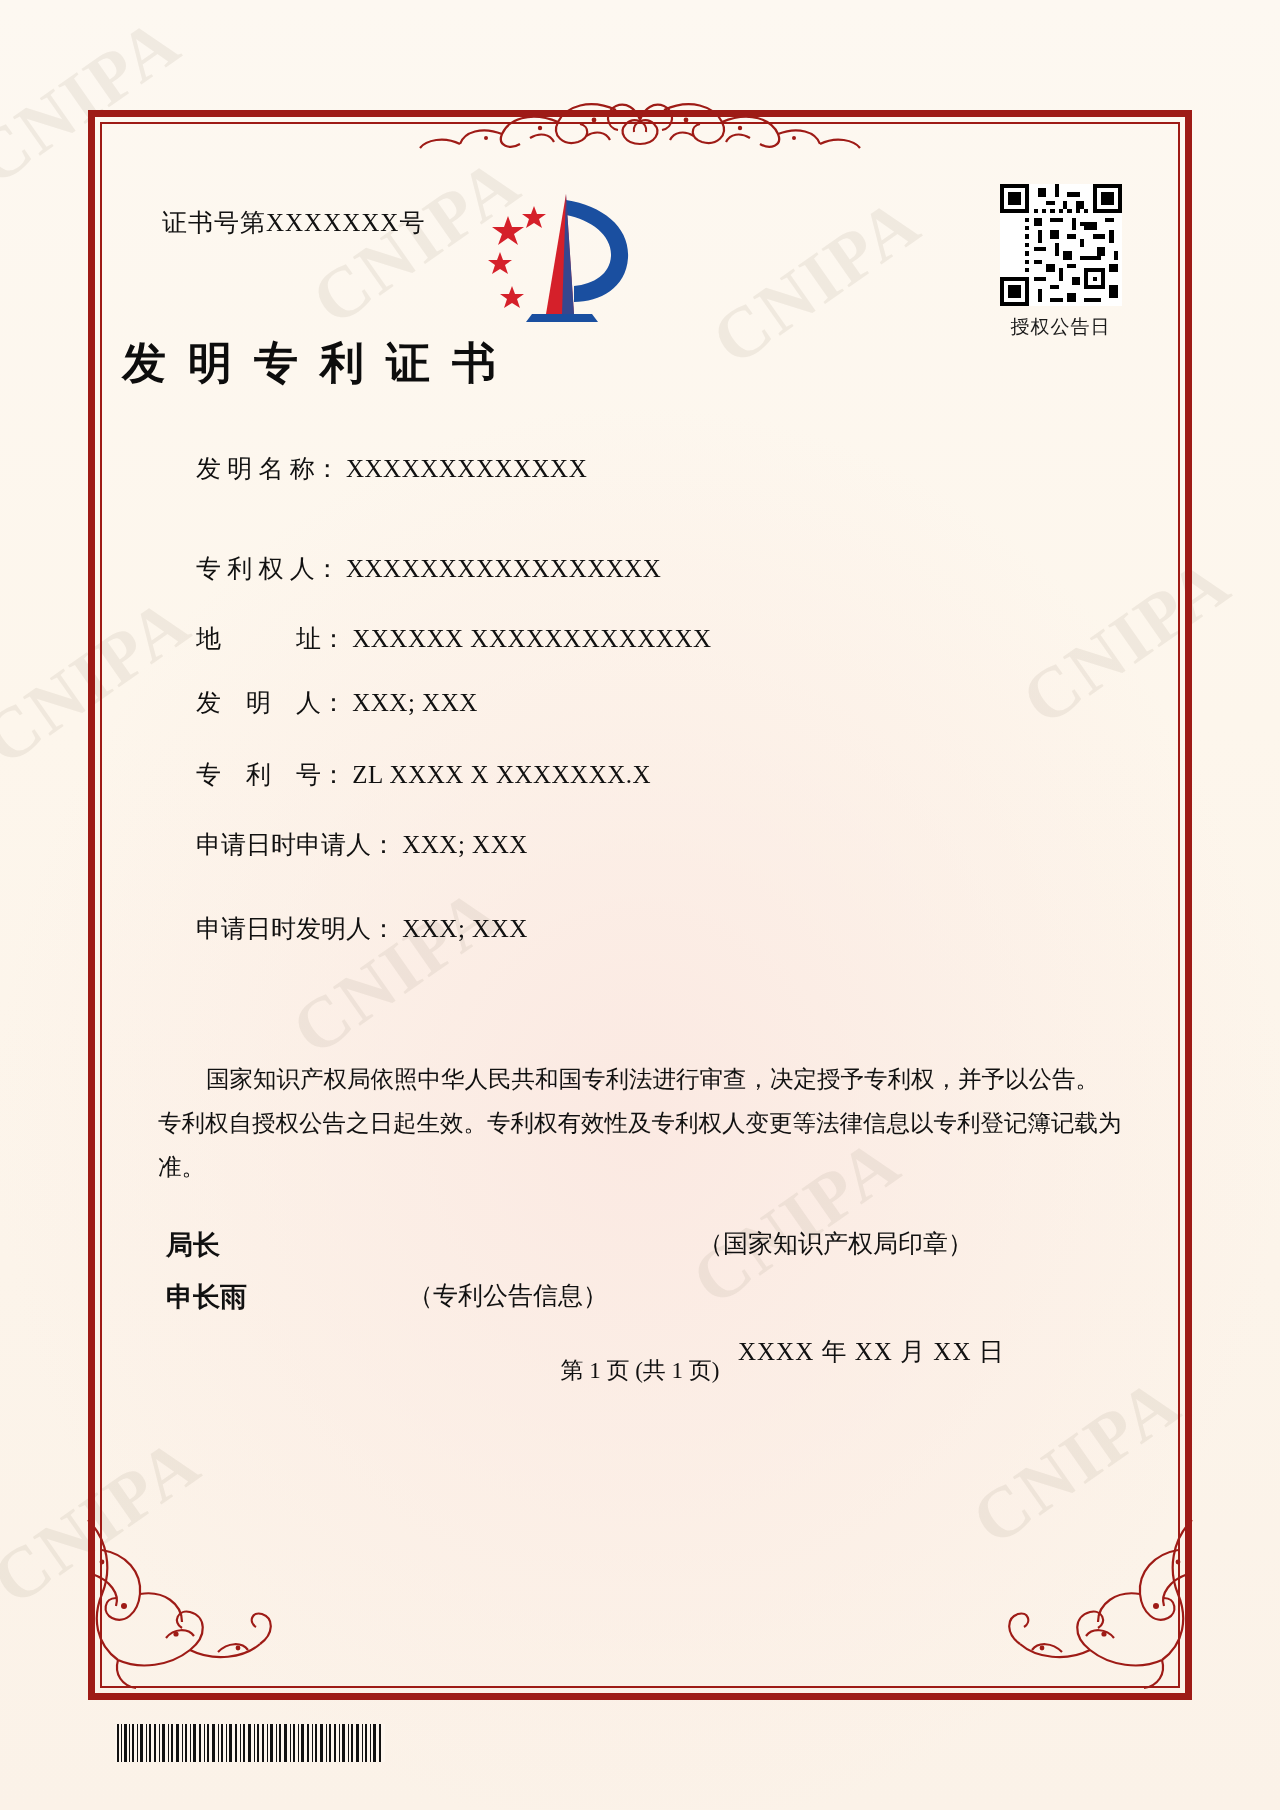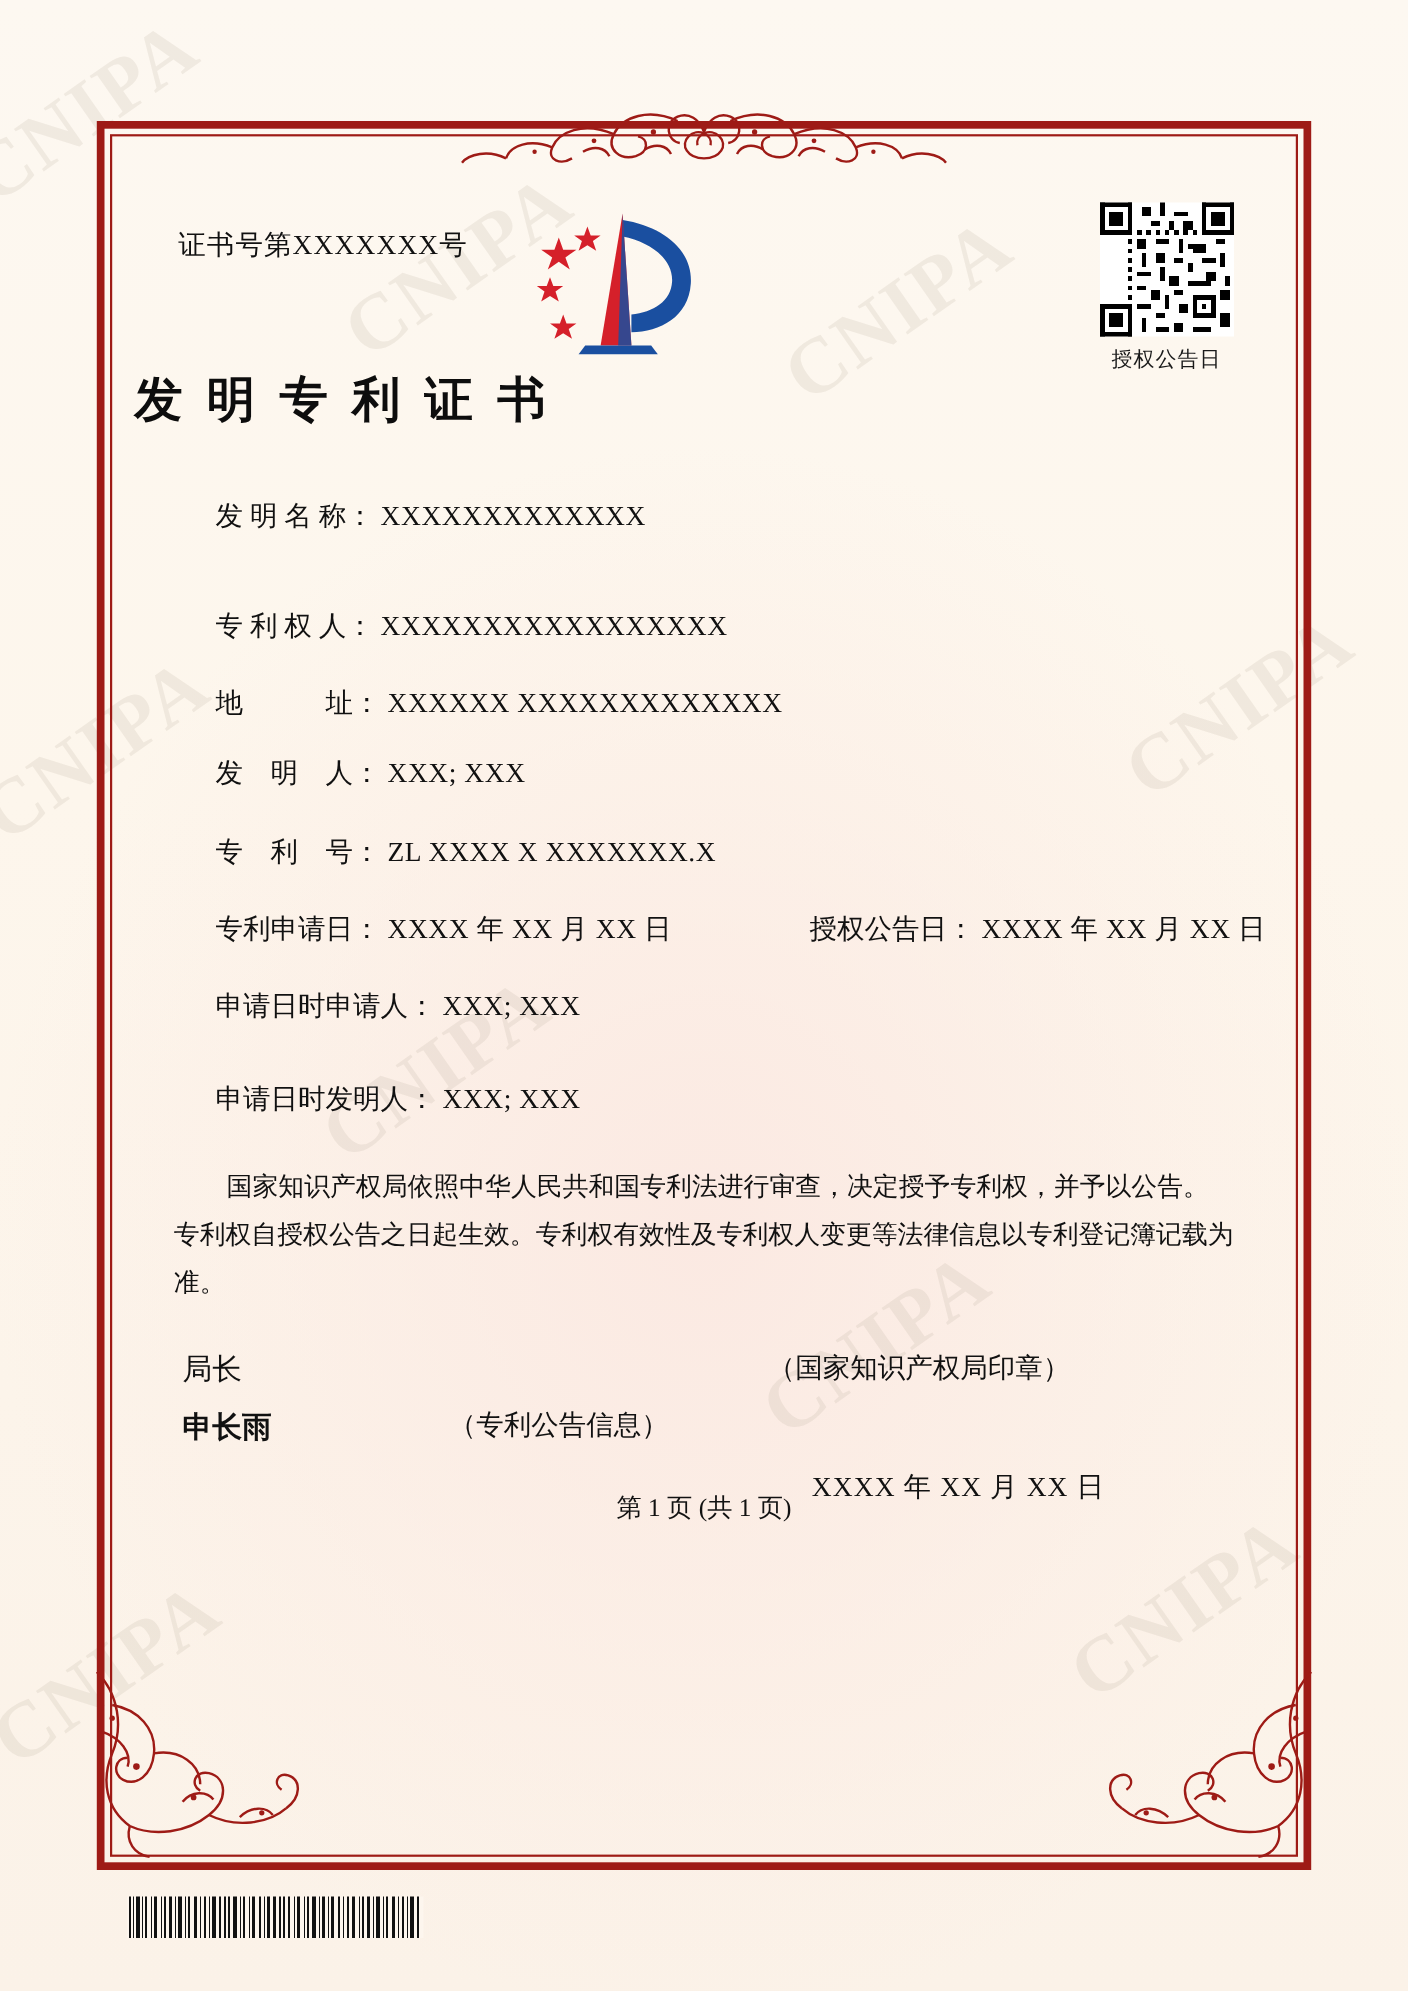--- a/index.html
+++ b/index.html
@@ -160,21 +160,21 @@
     left: 58px;
     top: 1105px;
     width: 968px;
     height: 240px;
   }
   #sig-title {
     position: absolute;
     left: 8px;
     top: 0;
     font-size: 27px;
-    font-weight: normal;
+    font-weight: bold;
     color: #111;
   }
   #sig-name {
     position: absolute;
     left: 8px;
     top: 52px;
     font-size: 27px;
     font-weight: bold;
     color: #111;
   }
@@ -439,28 +439,20 @@
       <div class="field-row">
         <span class="lbl">发　明　人：</span>
         <span class="val">XXX; XXX</span>
       </div>
 
       <div class="field-row tall" style="margin-top:8px;">
         <span class="lbl">专　利　号：</span>
         <span class="val">ZL XXXX X XXXXXXX.X</span>
       </div>
 
-      <div class="field-row tall">
-        <span class="lbl">专利申请日：</span>
-        <span class="val">XXXX 年 XX 月 XX 日</span>
-        <span class="col2">
-          <span class="lbl">授权公告日：</span>
-          <span class="val">XXXX 年 XX 月 XX 日</span>
-        </span>
-      </div>
 
       <div class="field-row tall">
         <span class="lbl">申请日时申请人：</span>
         <span class="val">XXX; XXX</span>
       </div>
 
       <div class="field-row tall" style="margin-top:14px;">
         <span class="lbl">申请日时发明人：</span>
         <span class="val">XXX; XXX</span>
       </div>

